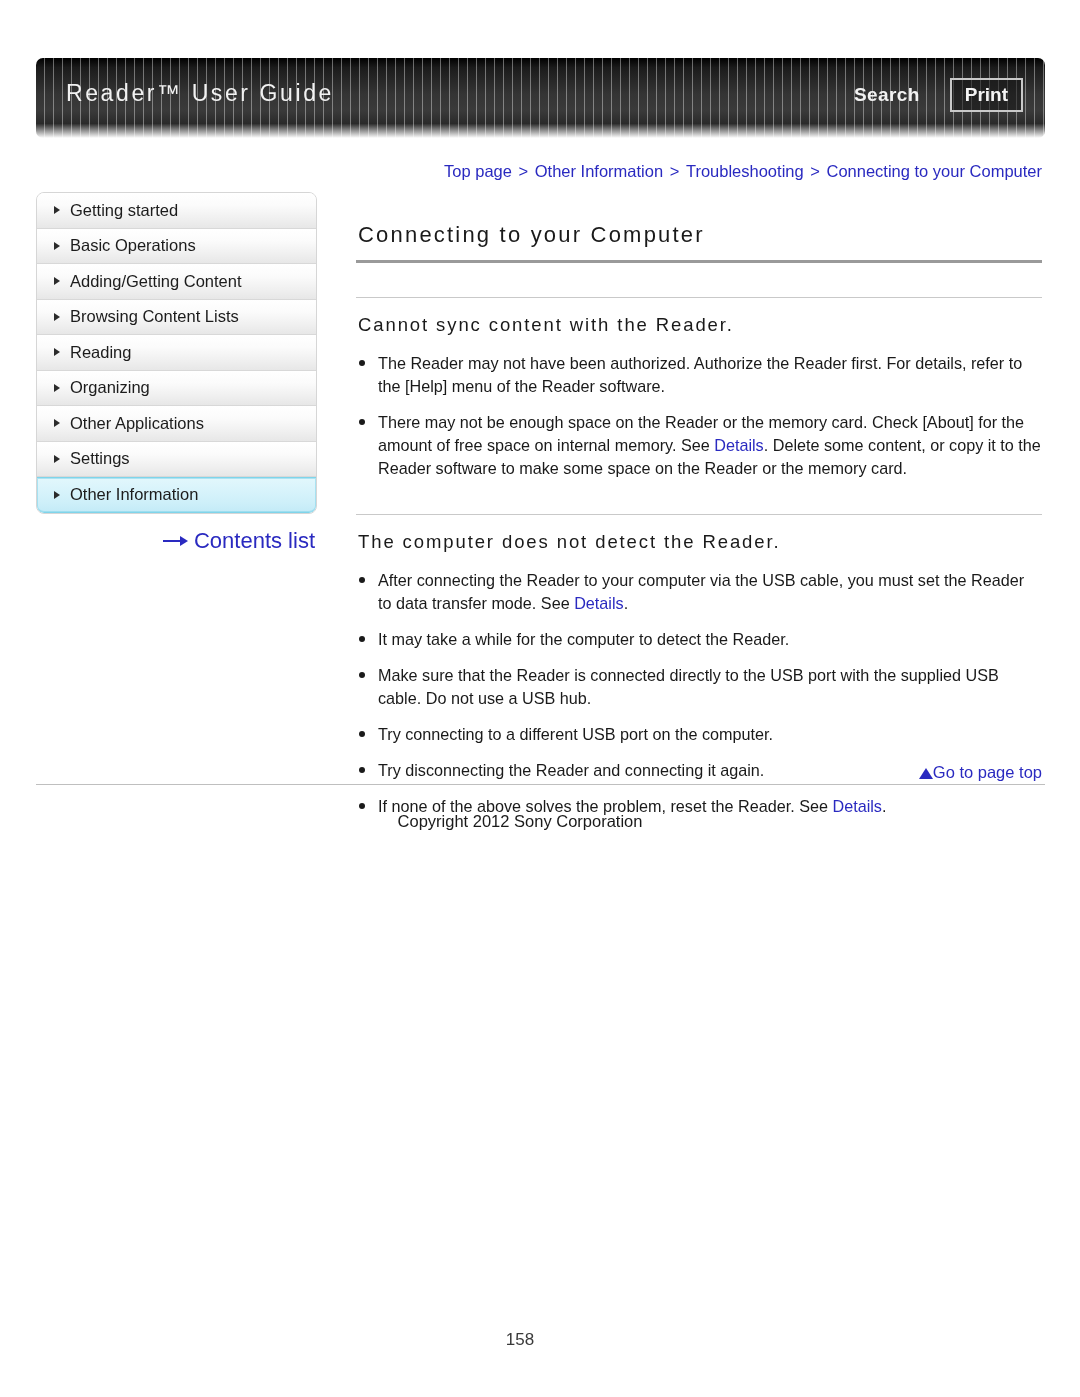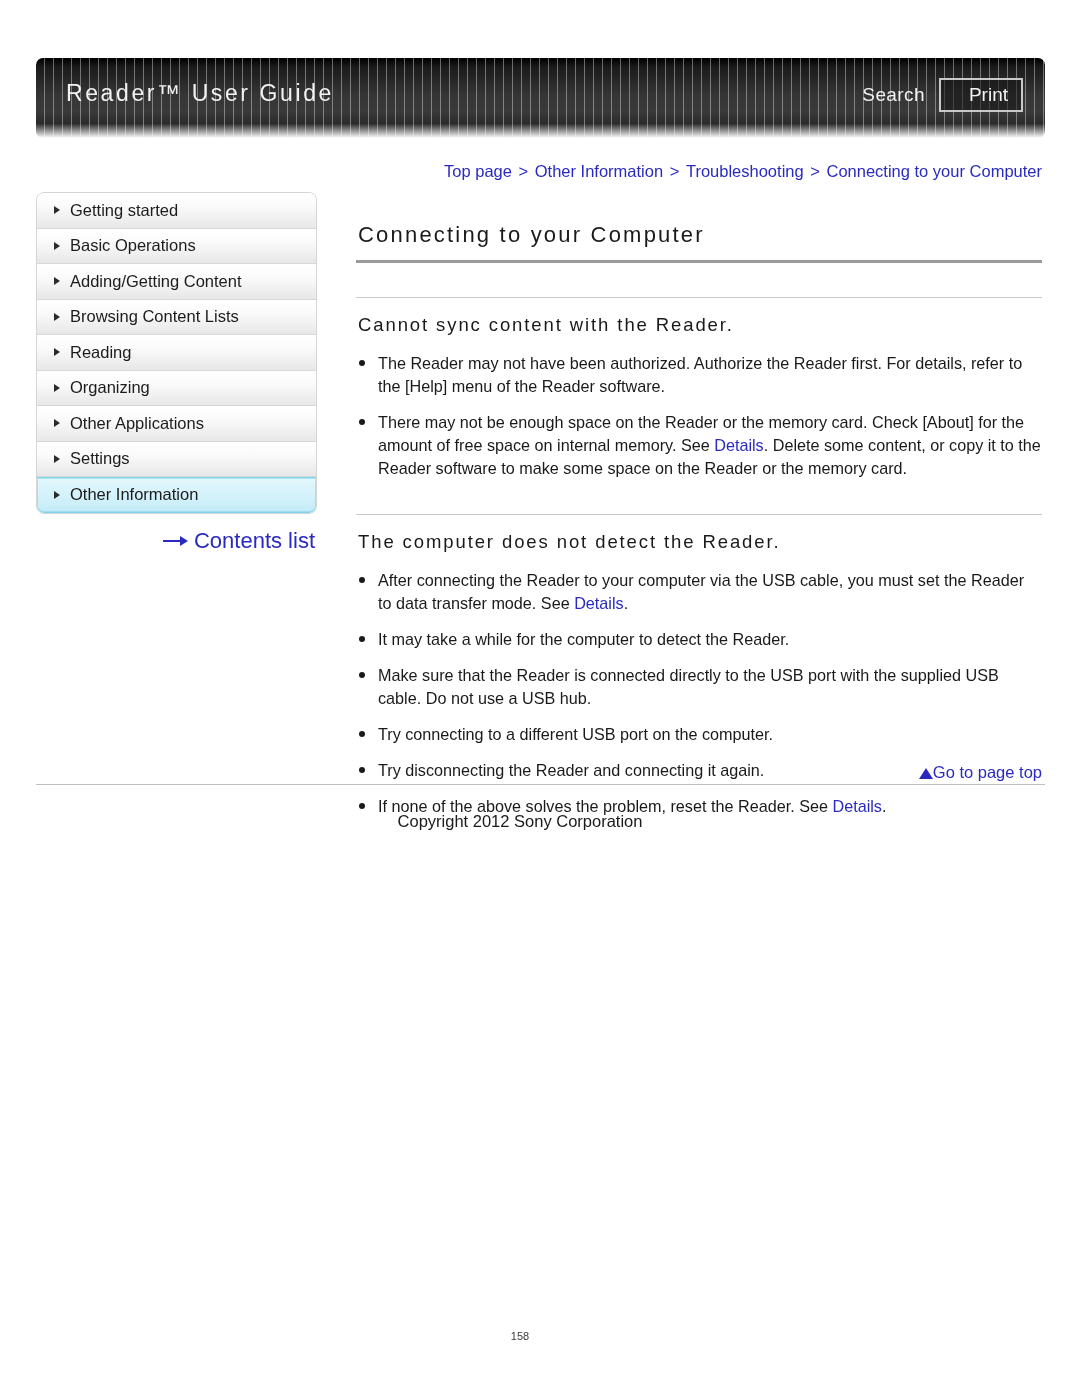--- a/index.html
+++ b/index.html
@@ -60,35 +60,36 @@
     letter-spacing: 2.6px;
     font-weight: 400;
     white-space: nowrap;
   }
   .header-actions {
     position: absolute;
     right: 22px;
     top: 20px;
     display: flex;
     align-items: center;
-    gap: 14px;
+    gap: 30px;
+    font-weight: bold;
   }
   .search-link {
     color: #f2f2f2;
     font-size: 19px;
     letter-spacing: 0.4px;
     white-space: nowrap;
   }
   .print-button {
     display: inline-block;
     border: 2px solid #c9c9c9;
     color: #f4f4f4;
     background: rgba(20,20,20,0.55);
     font-size: 19px;
-    padding: 5px 13px 6px 28px;
+    padding: 5px 13px 6px 13px;
     line-height: 1;
     white-space: nowrap;
   }
 
   
   .breadcrumb {
     position: absolute;
     left: 356px;
     top: 162px;
     width: 686px;
@@ -302,21 +303,21 @@
     color: #1a1a1a;
     padding-right: 40px;
     box-sizing: border-box;
   }
   .page-number {
     position: absolute;
     left: 0;
     top: 1330px;
     width: 1080px;
     text-align: center;
-    font-size: 11px;
+    font-size: 17px;
     color: #3a3a3a;
     padding-right: 40px;
     box-sizing: border-box;
   }
 </style>
 </head>
 <body>
 
 <div class="page">
 

